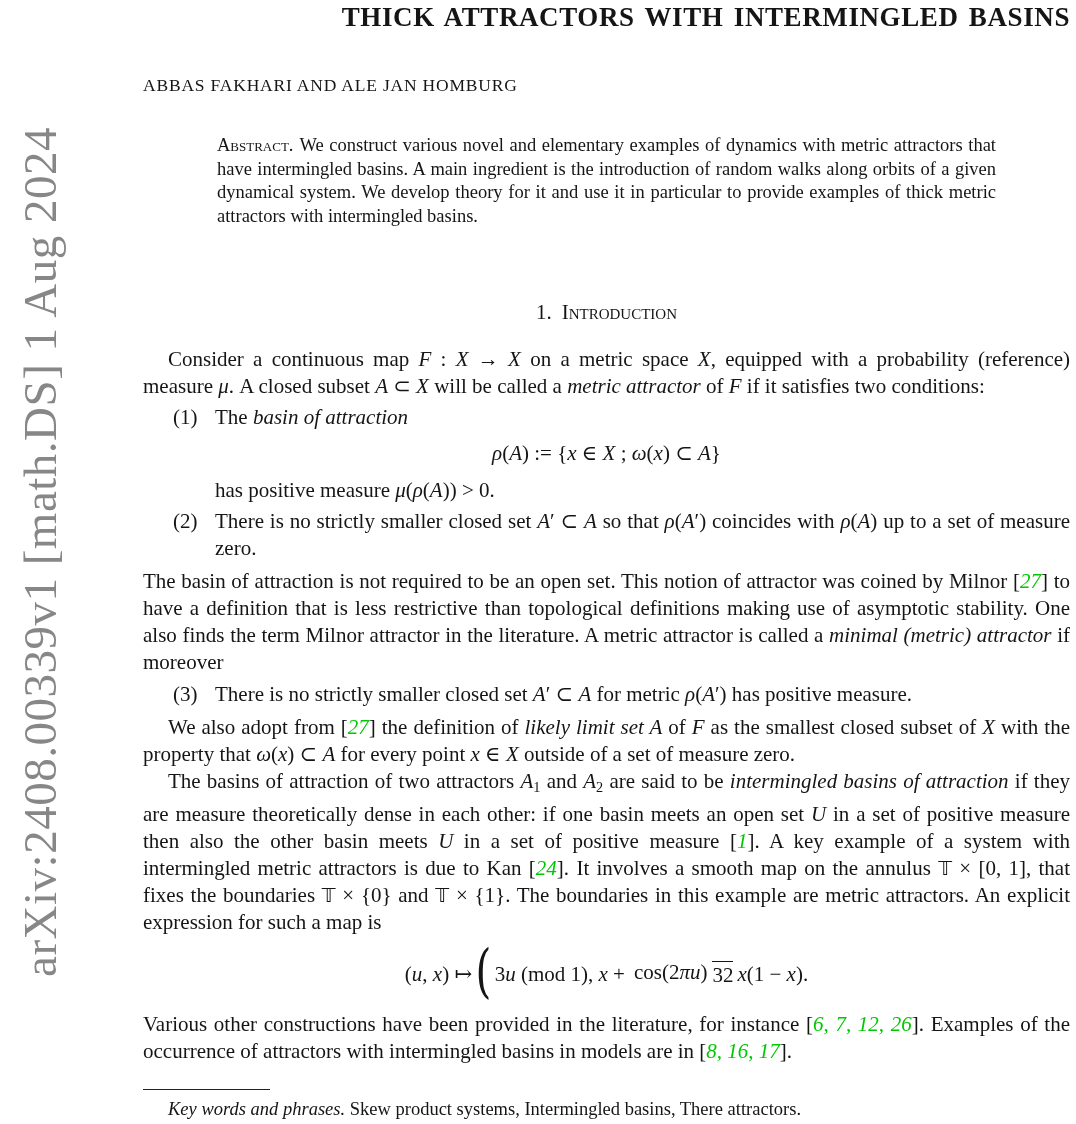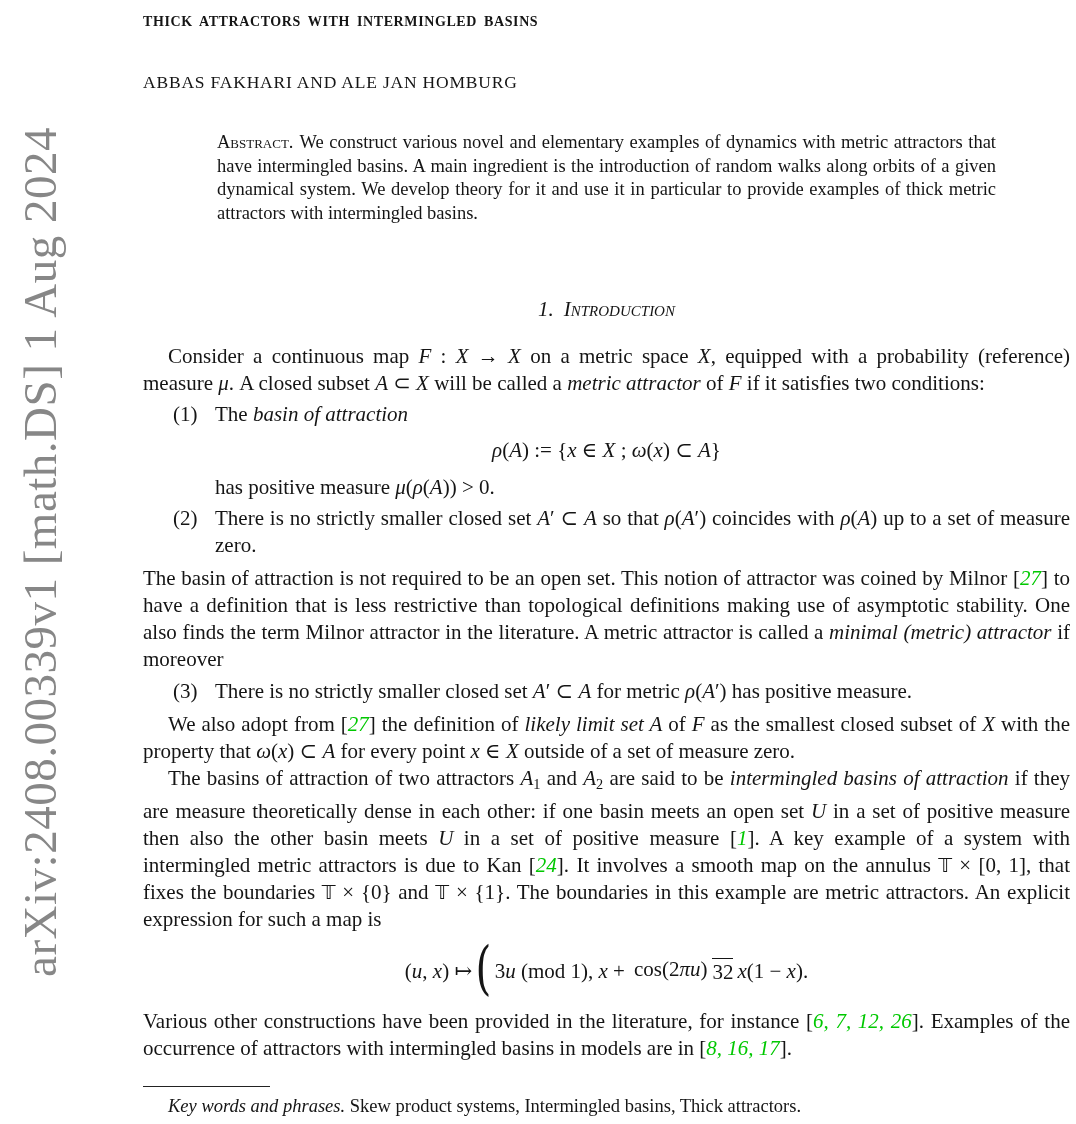--- a/index.html
+++ b/index.html
@@ -19,45 +19,44 @@
     font-size:47px;
     color:var(--watermark-color,#878787);
     letter-spacing:0.5px;
   }
   .content{
     position:absolute;
     left:143px;top:0;
     width:927px;
   }
   .title{
-    margin-top:14px;
-    text-align:left;
+    margin-top:2px;
+    text-align:right;
     font-weight:bold;
-    font-size:14px;
+    font-size:27px;
     letter-spacing:0.6px;
     word-spacing:3px;
   }
   .authors{
     margin-top:42px;
     font-size:17.5px;
     letter-spacing:0.8px;
   }
   .abstract{
     margin:38px 74px 0 74px;
     font-size:18.5px;
     line-height:23.5px;
     text-align:justify;
   }
   .abstract .label{margin-right:6px;}
   .sc{font-variant:small-caps;}
   .section-heading{
     margin-top:72px;
     text-align:center;
     font-size:21px;
-    font-style:italic;
   }
   .section-heading .num{margin-right:10px;}
   .para{
     font-size:21px;
     line-height:27px;
     text-align:justify;
     margin:0;
   }
   .ind{text-indent:25px;}
   .p1{margin-top:21px;font-family:Liberation Serif, serif;}
@@ -173,18 +172,18 @@
         <span><span class="it">x</span><span>(1 − </span><span class="it">x</span><span>)</span></span>
         <span class="bigparen"></span>
         <span>.</span>
       </span>
     </div>
 
     <p class="para" style="margin-top:5px;"><span>Various other constructions have been provided in the literature, for instance [</span><span class="cite">6, 7, 12, 26</span><span>]. Examples of the occurrence of attractors with intermingled basins in models are in [</span><span class="cite">8, 16, 17</span><span>].</span></p>
 
     <hr class="footnote-rule">
 
-    <div class="footnote"><span class="it">Key words and phrases.</span><span> Skew product systems, Intermingled basins, Thick attractors.</span></div>
+    <div class="footnote"><span class="it">Key words and phrases.</span><span> Skew product systems, Intermingled basins, There attractors.</span></div>
 
     <div class="page-number">1</div>
 
   </div>
 </div>
 
 </body></html>

